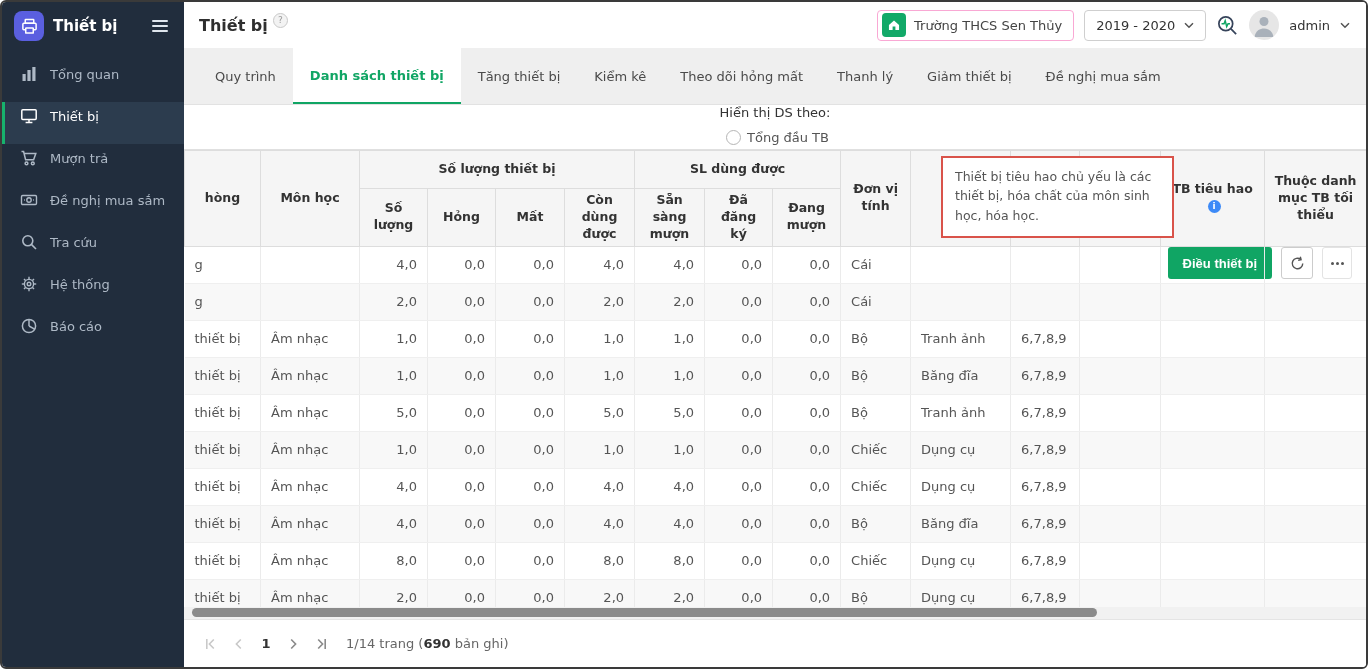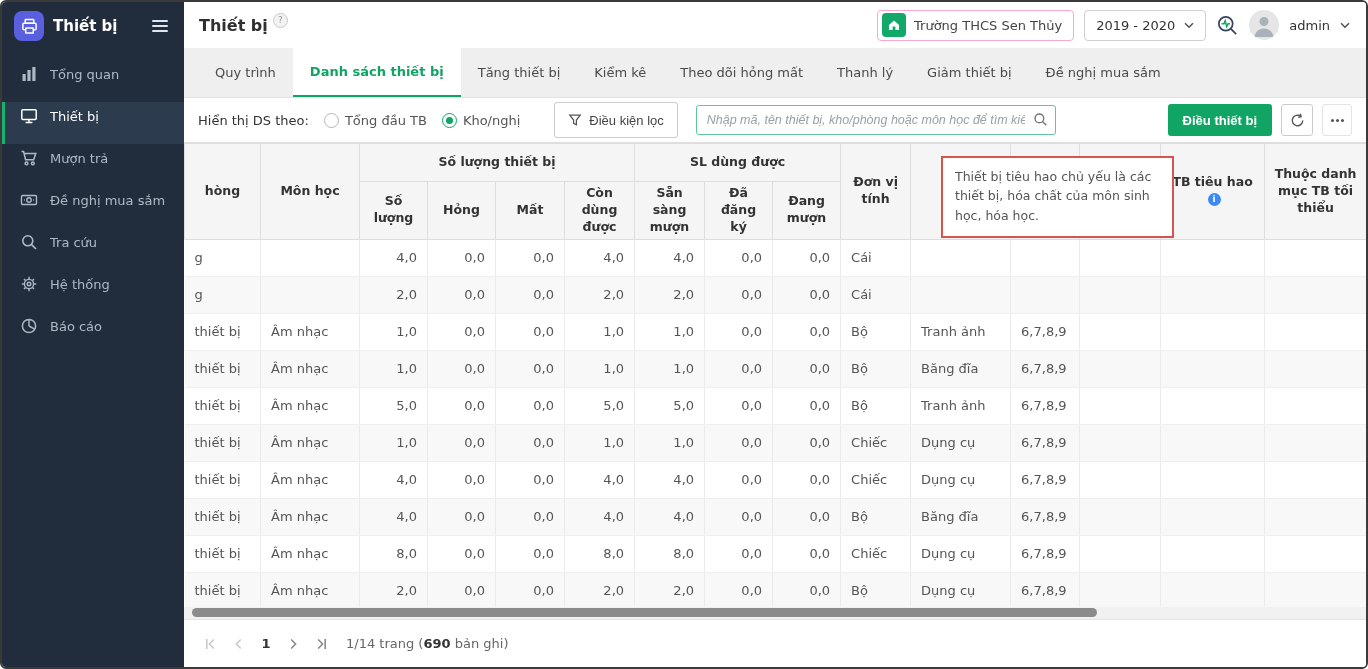--- a/index.html
+++ b/index.html
@@ -26,26 +26,26 @@
   .help-badge { width:15px; height:15px; border-radius:50%; background:#f3f3f3; border:1px solid #c9c9c9; color:#999; font-size:9px; display:flex; align-items:center; justify-content:center; margin:-10px 0 0 5px; }
   .top-right { margin-left:auto; display:flex; align-items:center; gap:10px; }
   .school-box { height:31px; border:1px solid #f9a8d4; border-radius:4px; display:flex; align-items:center; gap:8px; padding:0 11px 0 4px; font-size:13px; color:#444; cursor:pointer; background:#fff; }
   .home-chip { width:24px; height:24px; border-radius:4px; background:#12a968; display:flex; align-items:center; justify-content:center; }
   .year-box { height:31px; border:1px solid #cfcfcf; border-radius:4px; display:flex; align-items:center; gap:9px; padding:0 11px; font-size:13px; color:#333; cursor:pointer; background:#fff;text-align:center; }
   .tool-ic { display:flex; align-items:center; cursor:pointer; }
   .avatar { width:30px; height:30px; border-radius:50%; background:#e6e6e6; display:flex; align-items:center; justify-content:center; overflow:hidden; }
   .user-name { font-size:13px; color:#333; }
 
   
-  .tabbar { height:50px; background:#efefef; display:flex; align-items:stretch; padding-left:14px; border-bottom:1px solid #e2e2e2; flex-shrink:0; }
+  .tabbar { height:57px; background:#efefef; display:flex; align-items:stretch; padding-left:14px; border-bottom:1px solid #e2e2e2; flex-shrink:0; }
   .tab { display:flex; align-items:center; padding:0 17px; font-size:13px; color:#4a4a4a; cursor:pointer; white-space:nowrap; }
   .tab.active { background:#fff; color:#10a564; border-bottom:2px solid #10a564; font-weight:600; }
 
   
-  .filterbar { height:44px; display:flex; align-items:center; padding:0 14px; gap:10px; flex-shrink:0; }
+  .filterbar { height:44px; display:flex; align-items:center; padding:0 14px; gap:10px; flex-shrink:0;flex-direction:column; }
   .fb-label { font-size:13px; color:#333; }
   .radio { display:flex; align-items:center; gap:6px; font-size:13px; color:#555; cursor:pointer; margin-left:5px; }
   .radio-dot { width:15px; height:15px; border-radius:50%; border:1px solid #b5b5b5; background:#fff; position:relative; flex-shrink:0; }
   .radio.checked .radio-dot { border-color:#10a564; }
   .radio.checked .radio-dot::after { content:""; position:absolute; inset:3px; border-radius:50%; background:#10a564; }
   .filter-btn { height:36px; border:1px solid #ccc; border-radius:3px; background:#fff; display:flex; align-items:center; gap:7px; padding:0 13px; font-size:13px; color:#444; cursor:pointer; margin-left:24px; }
   .search-wrap { position:relative; margin-left:8px; }
   .search-input { width:360px; height:30px; border:1px solid #62c69c; border-radius:3px; padding:0 30px 0 10px; font-size:12.5px; color:#333; outline:none; }
   .search-input::placeholder { color:#9aa0a6; font-style:italic; }
   .search-icon { position:absolute; right:8px; top:7px; }

